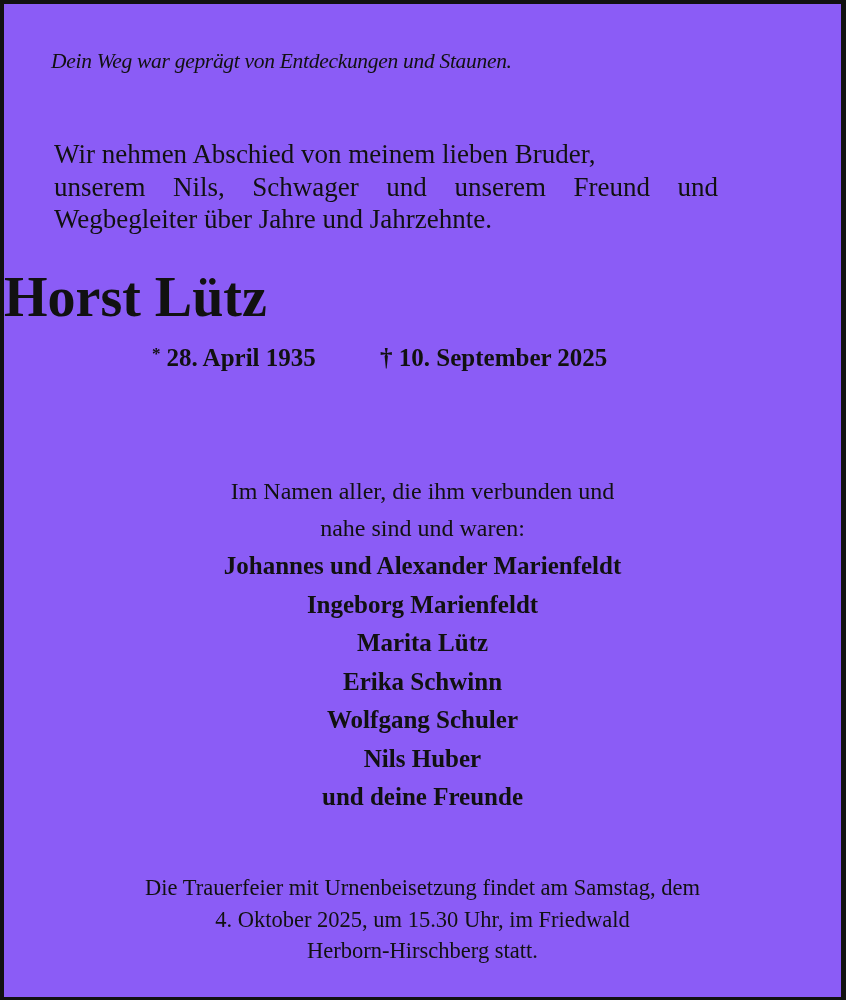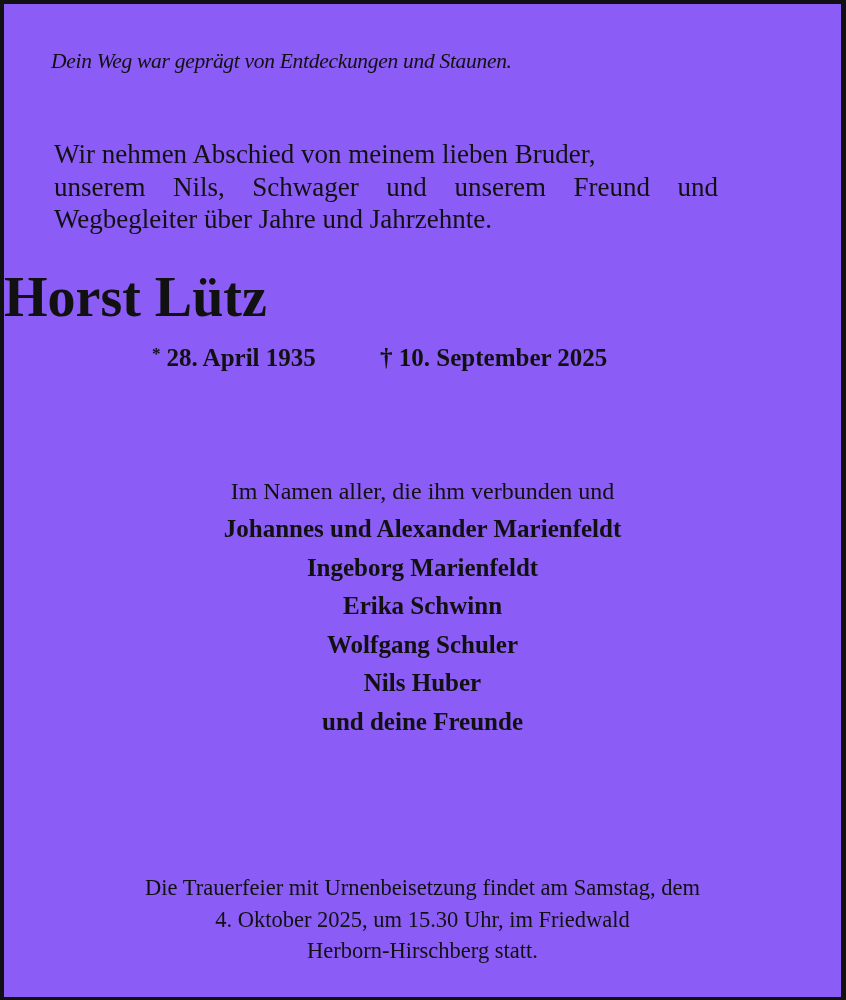--- a/index.html
+++ b/index.html
@@ -71,24 +71,26 @@
 
   <div class="dates">
     <span class="star">*</span><span>28. April 1935</span>
     <span class="death">†</span>
     <span>10. September 2025</span>
   </div>
 
   <div class="mourners">
     <div class="lead">
       <span class="blk">Im Namen aller, die ihm verbunden und</span>
+      <span class="blk">nahe sind und waren:</span>
     </div>
     <div class="names">
       <span class="blk">Johannes und Alexander Marienfeldt</span>
       <span class="blk">Ingeborg Marienfeldt</span>
+      <span class="blk">Marita Lütz</span>
       <span class="blk">Erika Schwinn</span>
       <span class="blk">Wolfgang Schuler</span>
       <span class="blk">Nils Huber</span>
       <span class="blk">und deine Freunde</span>
     </div>
   </div>
 
   <div class="funeral">
     <span class="blk">Die Trauerfeier mit Urnenbeisetzung findet am Samstag, dem</span>
     <span class="blk">4. Oktober 2025, um 15.30 Uhr, im Friedwald</span>

